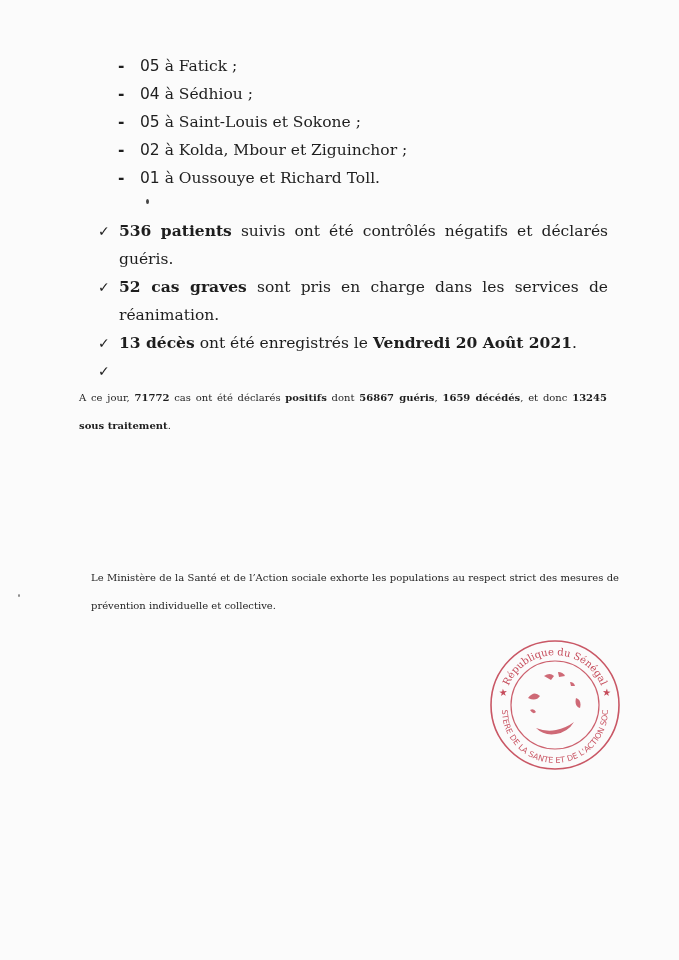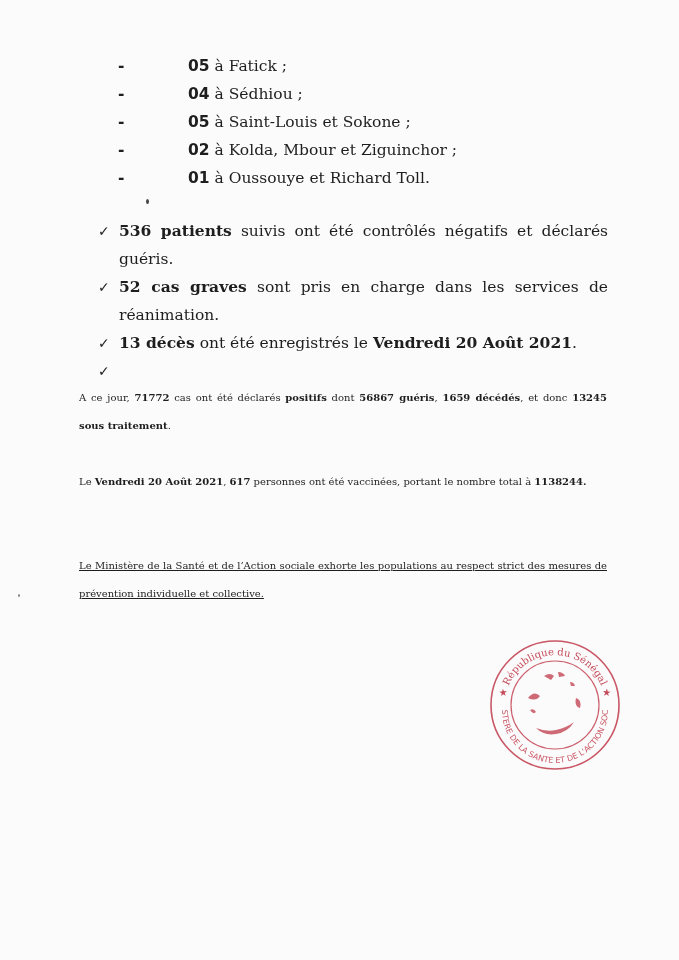--- a/index.html
+++ b/index.html
@@ -4,21 +4,21 @@
 <style>
   html, body { margin: 0; padding: 0; }
   body {
     width: 679px; height: 960px; background: #fbfbfb; position: relative; overflow: hidden;
     font-family: "DejaVu Serif", "Liberation Serif", serif; color: #1e1e1e;
   }
   .page { position: absolute; left: 0; top: 0; width: 679px; height: 960px; }
   .dash-list { position: absolute; left: 118px; top: 54px; margin: 0; padding: 0; list-style: none; }
   .dash-list li { height: 28px; line-height: 24px; font-size: 15.5px; position: relative; padding-left: 22px; white-space: nowrap; }
   .dash-list li .dash { position: absolute; left: 0; top: 0; font-weight: bold; font-family: "DejaVu Sans", sans-serif; }
-  .num { font-family: "DejaVu Sans", sans-serif; font-weight: bold; margin-left: 48px; }
+  .num { font-family: "DejaVu Sans", sans-serif; font-weight: normal; }
   b, .b { font-weight: bold; }
   .check-list { position: absolute; left: 98px; top: 217px; width: 510px; margin: 0; padding: 0; list-style: none; }
   .check-list li { position: relative; padding-left: 21px; font-size: 15.5px; line-height: 28px; text-align: justify; }
   .check-list li .ck { position: absolute; left: 0; top: 0; font-family: "DejaVu Sans", sans-serif; font-size: 14px; }
   .check-list li.justify { text-align-last: left; }
   .para { position: absolute; left: 79px; width: 528px; font-size: 10px; line-height: 28px; text-align: justify; }
   .p1 { top: 384px; } .p2 { top: 468px; } .p3 { top: 552px; }
   .speck { position: absolute; background: #444; border-radius: 50%; }
   .stamp { position: absolute; left: 488px; top: 638px; width: 134px; height: 134px; }
 </style>
@@ -40,23 +40,22 @@
 
   <ul class="check-list">
     <li><span class="ck">✓</span><span class="b">536 patients</span><span> suivis ont été contrôlés négatifs et déclarés guéris.</span></li>
     <li class="justify"><span class="ck">✓</span><span class="b">52 cas graves</span><span> sont pris en charge dans les services de réanimation.</span></li>
     <li><span class="ck">✓</span><span class="b">13 décès</span><span> ont été enregistrés le </span><span class="b">Vendredi 20 Août 2021</span><span>.</span></li>
     <li><span class="ck">✓</span></li>
   </ul>
 
   <p class="para p1" style="margin:0;"><span>A ce jour, </span><b>71772</b><span> cas ont été déclarés </span><b>positifs</b><span> dont </span><b>56867 guéris</b><span>, </span><b>1659 décédés</b><span>, et donc </span><b>13245 sous traitement</b><span>.</span></p>
 
-  <p class="para p2" style="margin:0;"><span>Le </span><b>Vendredi 20 Août 2021</b><span>, </span><b>617</b><span> personnes ont été vaccinées, portant le nombre total à </span><b>1138244.</b></p>
 
-  <p class="para p3" style="margin:0;text-decoration:underline;">Le Ministère de la Santé et de l’Action sociale exhorte les populations au respect strict des mesures de prévention individuelle et collective.</p>
+  <p class="para p3" style="margin:12px;">Le Ministère de la Santé et de l’Action sociale exhorte les populations au respect strict des mesures de prévention individuelle et collective.</p>
 
   <svg class="stamp" viewBox="0 0 134 134">
     <defs>
       <path id="arcTop" d="M 17 67 A 50 50 0 0 1 117 67"></path>
       <path id="arcBot" d="M 14 72 A 53 53 0 0 0 120 72"></path>
     </defs>
     <circle cx="67" cy="67" r="64" fill="none" stroke="#c0394a" stroke-width="1.6" opacity="0.85"></circle>
     <circle cx="67" cy="67" r="44" fill="none" stroke="#c0394a" stroke-width="1.2" opacity="0.8"></circle>
     <text font-family="DejaVu Serif, serif" font-size="10" fill="#c0394a" opacity="0.9"><textPath href="#arcTop" startOffset="50%" text-anchor="middle">★ République du Sénégal ★</textPath></text>
     <text font-family="DejaVu Sans, sans-serif" font-size="8" fill="#c0394a" opacity="0.85"><textPath href="#arcBot" startOffset="50%" text-anchor="middle">MINISTERE DE LA SANTE ET DE L'ACTION SOCIALE</textPath></text>

